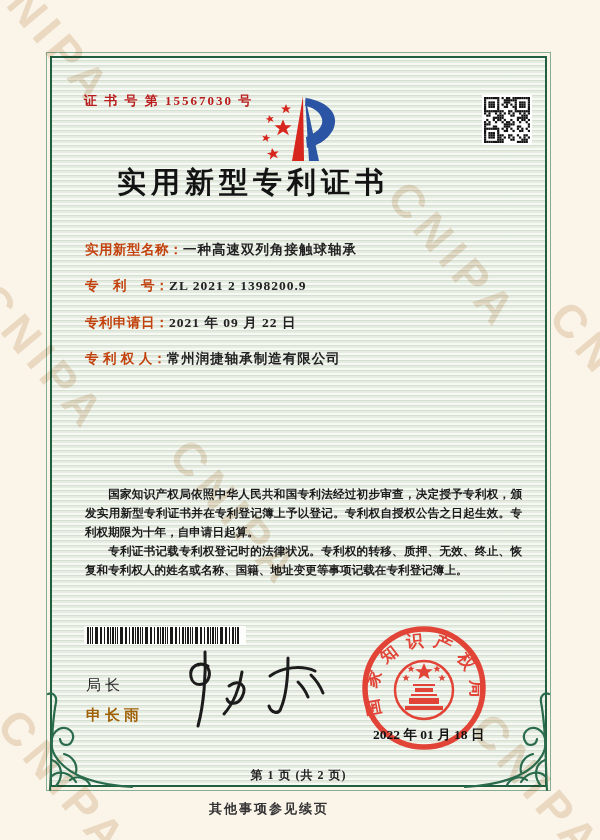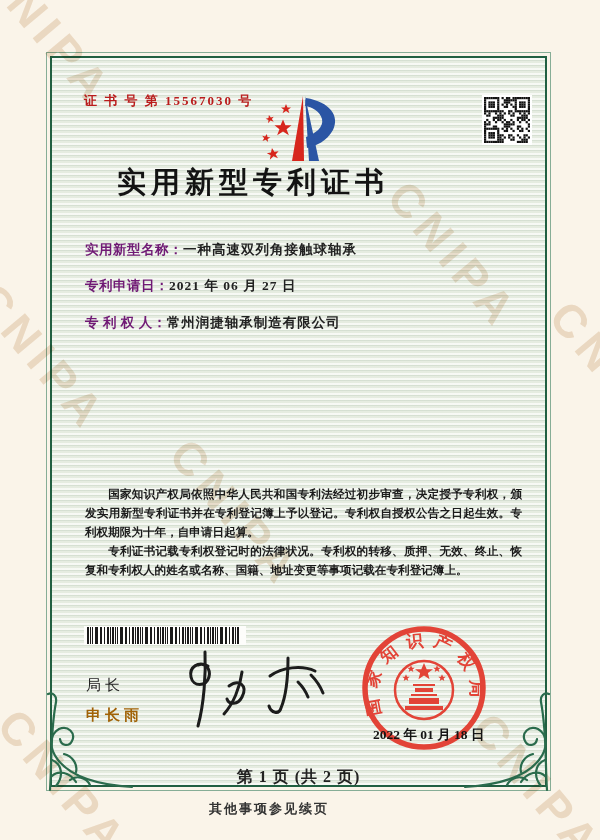--- a/index.html
+++ b/index.html
@@ -43,21 +43,21 @@
   .logo { left:240px; top:90px; width:120px; height:80px; }
 
   .qr { left:482px; top:95px; width:50px; height:50px; background:#fff; padding:2px; }
   .qr svg { width:100%; height:100%; display:block; }
 
   .title { left:50px; top:163px; width:406px; text-align:center; font-size:29px;
            font-weight:bold; letter-spacing:5px; color:#131313; }
 
   .fields { left:85px; top:241px; width:440px; color:#222; }
   .fields .row { position:relative; height:36.3px; font-size:13.5px; font-weight:600; letter-spacing:.5px; white-space:nowrap; }
-  .fields .lab { color:#701a75; }
+  .fields .lab { color:#c2410c; }
   .fields .val { letter-spacing:1px;text-align:right; }
   .fields .pair2 { position:absolute; left:225px; top:0; }
 
   .paras { left:85px; top:485px; width:437px; font-size:11.6px; line-height:19px;
            text-align:justify; color:#1b1b1b; font-weight:600; }
   .paras p { text-indent:2em; }
 
   .barcode { left:84px; top:626px; width:162px; height:19px; background:#fdfdfb; padding:1px 3px; }
   .barcode svg { width:100%; height:100%; display:block; }
 
@@ -65,21 +65,21 @@
                    font-size:15px; font-weight:normal; letter-spacing:4px; color:#222; }
   .officer-name  { left:86px; top:706px; font-family:"Liberation Sans", sans-serif;
                    font-size:15px; font-weight:bold; letter-spacing:4px; color:#a16207; }
 
   .signature { left:168px; top:646px; width:180px; height:88px; }
 
   .seal { left:358px; top:622px; width:132px; height:132px; opacity:.95; }
   .seal-date { left:373px; top:726px; font-size:13.5px; font-weight:bold; color:#141414; letter-spacing:0; z-index:5; }
 
   .page-indicator { left:50px; top:767px; width:497px; text-align:center;
-                    font-size:16px; font-weight:600; color:#222; letter-spacing:1px; }
+                    font-size:12px; font-weight:600; color:#222; letter-spacing:1px; }
 
   .continuation { left:0; top:800px; width:538px; text-align:center; font-size:13px;
                   font-weight:600; color:#333; letter-spacing:2px; }
 
   .corner { width:92px; height:102px; z-index:4; }
   .corner-left  { left:42px; top:690px; }
   .corner-right { left:463px; top:690px; transform:scaleX(-1); }
 </style>
 </head>
 <body>
@@ -347,21 +347,24 @@
       </svg>
     </div>
 
   <div class="abs title">实用新型专利证书</div>
 
   <div class="abs fields">
     <div class="row">
       <span class="lab">实用新型名称：</span><span class="val">一种高速双列角接触球轴承</span>
     </div>
     <div class="row">
-      <span class="lab">专利申请日：</span><span class="val">2021 年 06 月 27 日</span>
+      <span class="lab">专　利　号：</span><span class="val">ZL 2021 2 1398200.9</span>
+    </div>
+    <div class="row">
+      <span class="lab">专利申请日：</span><span class="val">2021 年 09 月 22 日</span>
     </div>
     <div class="row">
       <span class="lab">专 利 权 人：</span><span class="val">常州润捷轴承制造有限公司</span>
     </div>
   </div>
 
   <div class="abs paras">
     <p>国家知识产权局依照中华人民共和国专利法经过初步审查，决定授予专利权，颁发实用新型专利证书并在专利登记簿上予以登记。专利权自授权公告之日起生效。专利权期限为十年，自申请日起算。</p>
     <p>专利证书记载专利权登记时的法律状况。专利权的转移、质押、无效、终止、恢复和专利权人的姓名或名称、国籍、地址变更等事项记载在专利登记簿上。</p>
   </div>

